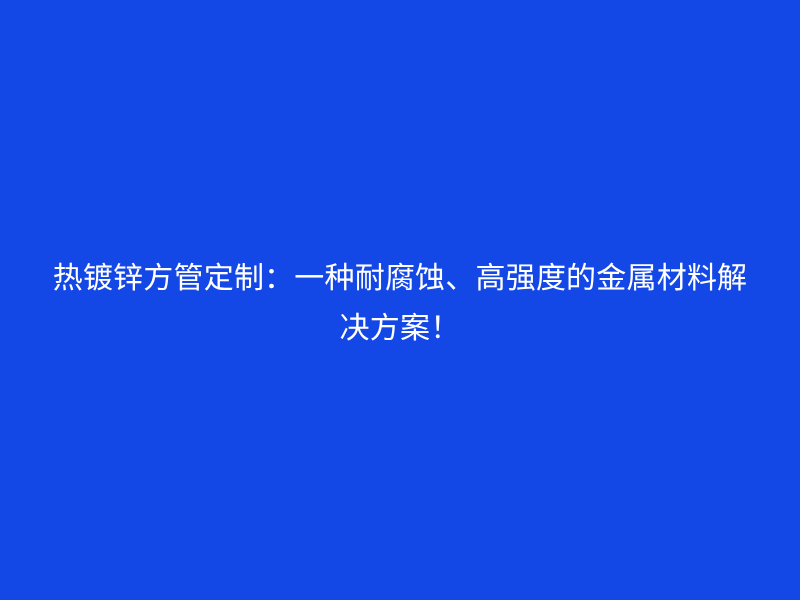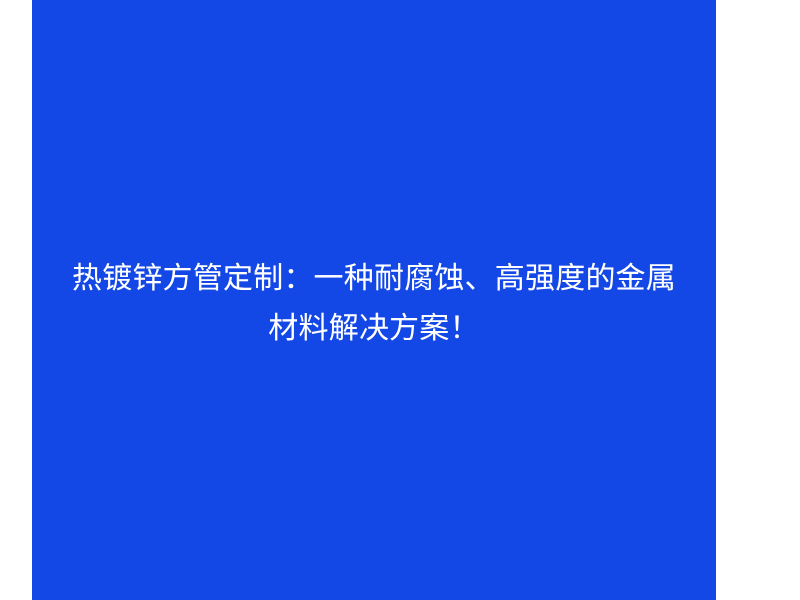--- a/index.html
+++ b/index.html
@@ -11,27 +11,26 @@
   body {
     width: 800px;
     height: 600px;
     overflow: hidden;
     font-family: "Liberation Sans", "DejaVu Sans", sans-serif;
   }
 
   #title-card {
     position: relative;
     box-sizing: border-box;
-    width: 684px;
+    width: 800px;
     height: 600px;
     background-color: #1347e6;
     display: flex;
     align-items: center;
     justify-content: center;
-    margin-left: 32px;
   }
 
   
   #title-block {
     position: absolute;
     left: 0;
     right: 0;
     top: 253px;
     padding: 0 40px;
     box-sizing: border-box;

